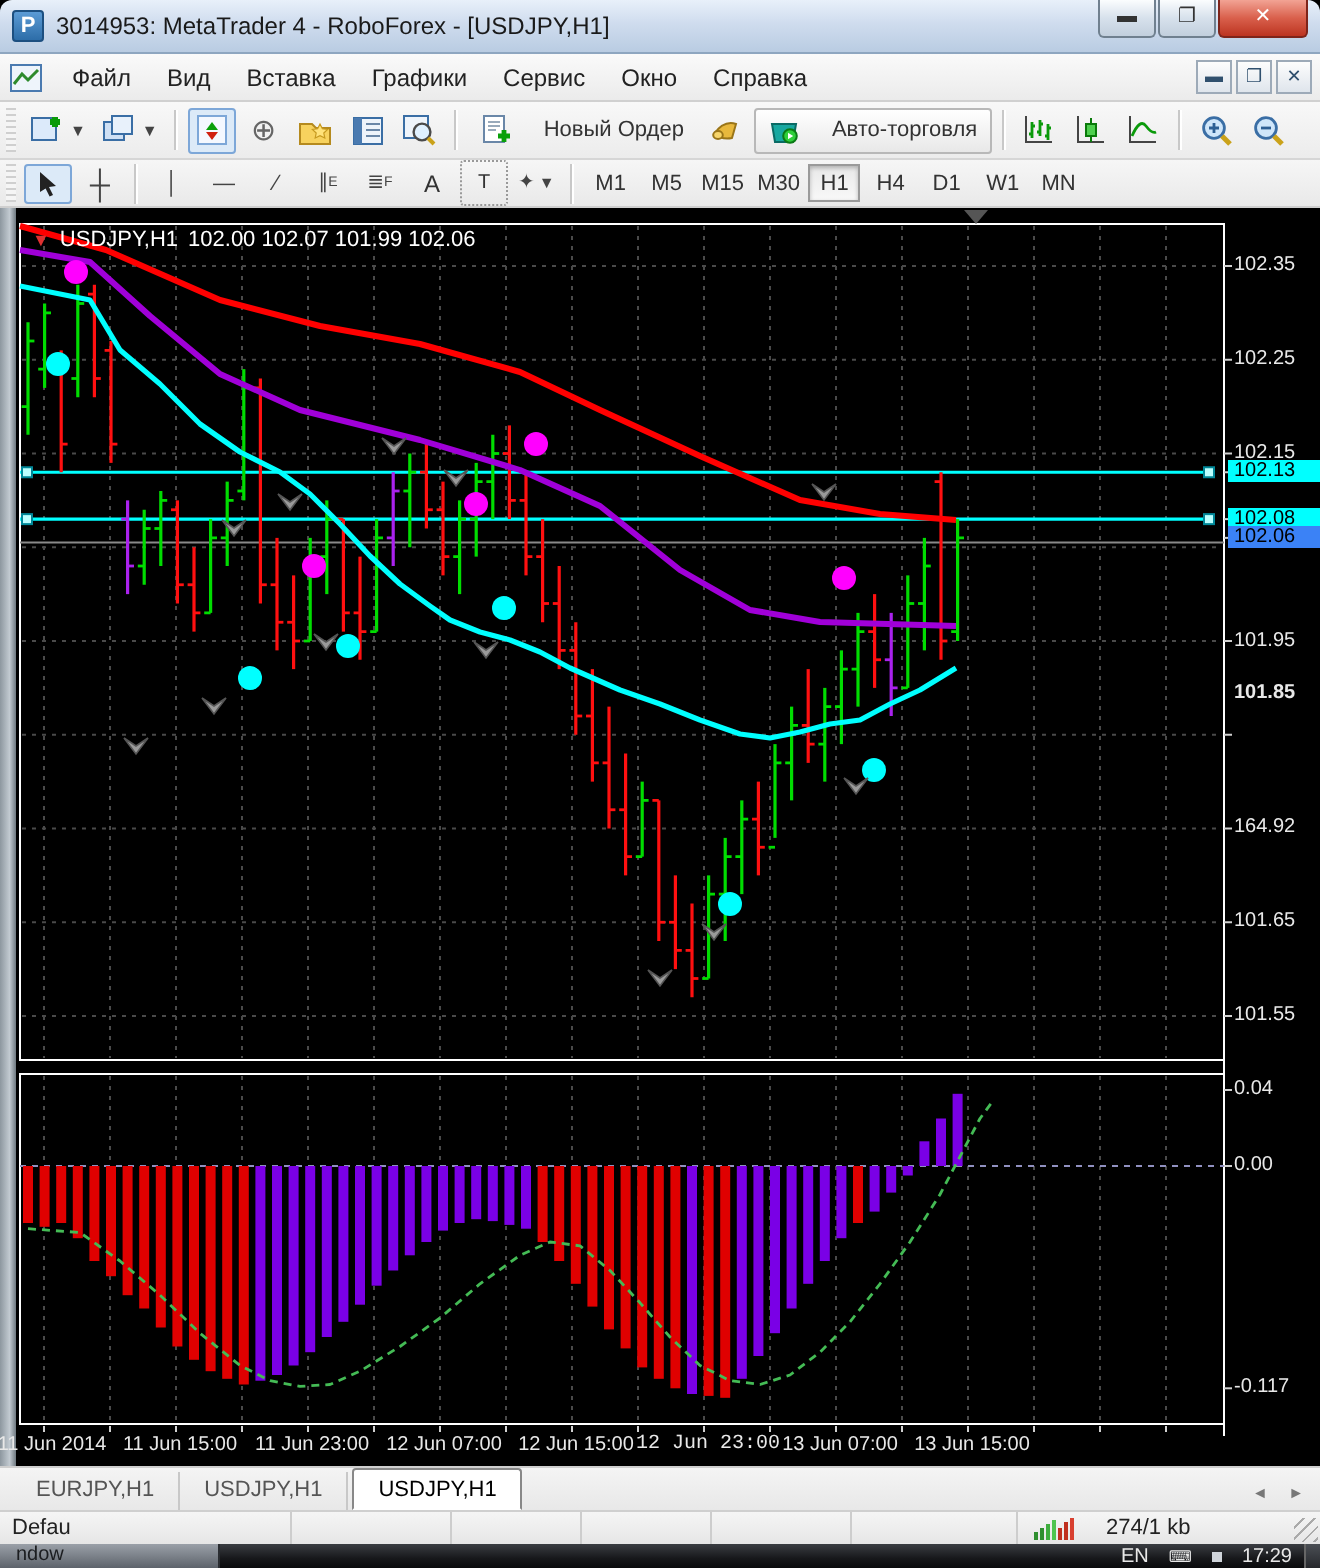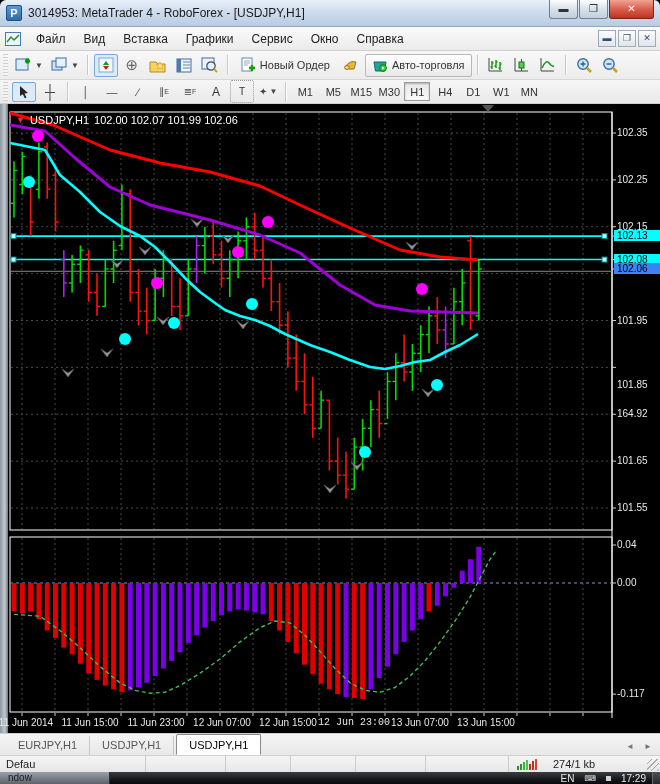--- a/index.html
+++ b/index.html
@@ -21,21 +21,21 @@
   .menu-item { font-size:12px; color:#222; padding:3px 9px; }
   .mdi-btns { position:absolute; right:4px; top:3px; display:flex; }
   .mdi-btn { width:18px; height:17px; border:1px solid #9daab8; background:linear-gradient(#fdfdfd,#dfe5ec); font-size:9px; color:#30506e; text-align:center; line-height:15px; margin-left:2px; }
 
   .toolbar1 { position:absolute; left:0; top:51px; width:660px; height:29px; background:linear-gradient(#f8f8f8,#ececec); border-bottom:1px solid #d6d6d6; display:flex; align-items:center; }
   .toolbar2 { position:absolute; left:0; top:80px; width:660px; height:24px; background:linear-gradient(#f6f6f6,#e9e9e9); border-bottom:1px solid #cfcfcf; display:flex; align-items:center; }
   .tb-grip { width:5px; height:80%; margin:0 3px; background:repeating-linear-gradient(0deg,#cfcfcf 0 1px,#f5f5f5 1px 3px); }
   .tb-sep { width:2px; height:20px; margin:0 4px; border-left:1px solid #c8c8c8; border-right:1px solid #fff; }
   .tb-btn { height:23px; min-width:24px; display:flex; align-items:center; justify-content:center; border:1px solid transparent; border-radius:2px; margin:0 1px; font-size:11px; color:#333; padding:0 2px; }
   .tb-btn.active { border:1px solid #7da7d8; background:#dceaf8; }
-  .tb-btn.labeled { padding:0 6px; gap:4px; }
+  .tb-btn.labeled { padding:0 6px; gap:16px; }
   .tb-btn.raised { border:1px solid #b8b8b8; background:linear-gradient(#ffffff,#e8e8e8); }
   .dd { font-size:8px; color:#444; margin-left:2px; }
   .tf-btn { height:19px; min-width:26px; text-align:center; font-size:11px; color:#333; line-height:19px; border:1px solid transparent; margin:0 1px; }
   .tf-btn.active { border:1px solid #9a9a9a; background:linear-gradient(#e9e9e9,#f8f8f8); box-shadow:inset 0 1px 2px rgba(0,0,0,.25); }
 
   
   .client-edge { position:absolute; left:0; top:104px; width:8px; height:651px; background:linear-gradient(90deg,#8d979f,#c2cad1 60%,#6f7980); }
   .chart-bg { position:absolute; left:8px; top:104px; width:652px; height:626px; background:#000; }
   svg.overlay { position:absolute; left:0; top:0; width:660px; height:784px; }
   .ohlc-header { position:absolute; left:16px; top:114px; font-size:11px; color:#fff; display:flex; align-items:center; gap:5px; }
@@ -586,21 +586,21 @@
   <div class="ohlc-header">
     <span class="sym-dd">▼</span>
     <span>USDJPY,H1</span>
     <span>102.00 102.07 101.99 102.06</span>
   </div>
   <div id="price-scale">
       <div class="price-label" style="top: 127px;">102.35</div>
       <div class="price-label" style="top: 173.875px;">102.25</div>
       <div class="price-label" style="top: 220.75px;">102.15</div>
       <div class="price-label" style="top: 314.5px;">101.95</div>
-      <div class="price-label" style="top: 379px;">101.85</div>
+      <div class="price-label" style="top: 341px; font-weight: bold;">101.85</div>
       <div class="price-label" style="top: 408.25px;">164.92</div>
       <div class="price-label" style="top: 455.125px;">101.65</div>
       <div class="price-label" style="top: 502px;">101.55</div>
       <div class="price-label" style="top: 539px;">0.04</div>
       <div class="price-label" style="top: 577px;">0.00</div>
       <div class="price-label" style="top: 688.15px;">-0.117</div>
       <div class="price-tag" style="top: 230.125px; background: rgb(0, 255, 255);">102.13</div>
       <div class="price-tag" style="top: 253.562px; background: rgb(0, 255, 255);">102.08</div>
       <div class="price-tag" style="top: 262.937px; background: #3b82f6;">102.06</div>
     </div>

